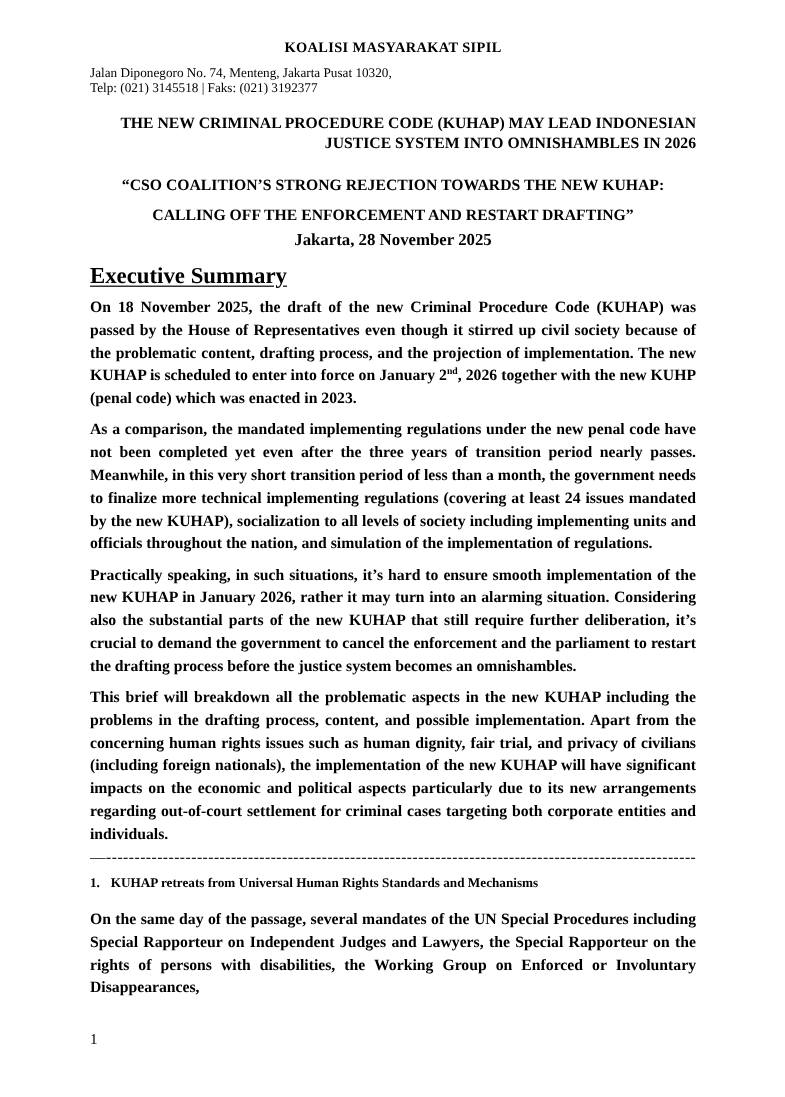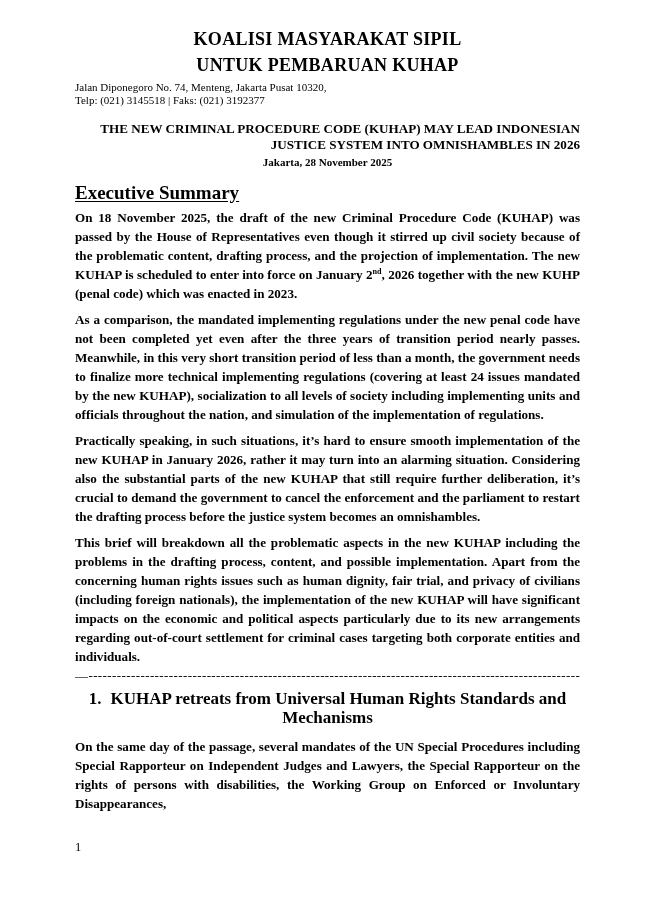--- a/index.html
+++ b/index.html
@@ -12,21 +12,21 @@
     width: 654px;
     height: 914px;
     background: #ffffff;
     padding: 26px 74px 0 75px;
     overflow: hidden;
     position: relative;
   }
   .org-name {
     text-align: center;
     font-weight: bold;
-    font-size: 18px;
+    font-size: 12px;
     line-height: 26px;
     letter-spacing: 0.3px;
   }
   .addr {
     font-size: 11px;
     line-height: 13px;
   }
   .addr-block { margin-top: 3px; }
   .doc-title {
     margin-top: 14px;
@@ -38,21 +38,21 @@
   .doc-subtitle {
     margin-top: 14px;
     text-align: center;
     font-weight: bold;
     font-size: 13.1px;
   }
   .doc-subtitle > div { line-height: 25px; }
   .dateline {
     text-align: center;
     font-weight: bold;
-    font-size: 11px;
+    font-size: 14px;
     line-height: 17px;
     margin-top: 1px;
   }
   .exec-heading {
     margin-top: 13px;
     font-weight: bold;
     font-size: 19px;
     line-height: 17px;
     text-decoration: underline;
     text-underline-offset: 2px;
@@ -72,50 +72,52 @@
   .divider {
     margin-top: 1px;
     font-size: 13px;
     line-height: 18px;
     white-space: nowrap;
     overflow: hidden;
     letter-spacing: 0.4px;
   }
   .section-heading {
     margin-top: 4px;
-    text-align: center;
     font-weight: bold;
-    font-size: 17px;
+    font-size: 11px;
     line-height: 19px;
   }
   .section-heading .sh-text { margin-left: 9px; }
   p.section-para { margin-top: 10px; }
   .page-number {
     margin-top: 27px;
     font-size: 12.5px;
     line-height: 15px;
     text-align: left;
   }
 </style>
 </head>
 <body>
 
 <div class="page">
 
   <header>
     <div class="org-name">KOALISI MASYARAKAT SIPIL</div>
-    <div class="org-name">UNTUK PEMBARUAN KUHAP</div>
     <div class="addr-block">
       <div class="addr">Jalan Diponegoro No. 74, Menteng, Jakarta Pusat 10320,</div>
       <div class="addr">Telp: (021) 3145518 | Faks: (021) 3192377</div>
     </div>
   </header>
 
   <div class="doc-title">THE NEW CRIMINAL PROCEDURE CODE (KUHAP) MAY LEAD INDONESIAN JUSTICE SYSTEM INTO OMNISHAMBLES IN 2026</div>
 
+  <div class="doc-subtitle">
+    <div>“CSO COALITION’S STRONG REJECTION TOWARDS THE NEW KUHAP:</div>
+    <div>CALLING OFF THE ENFORCEMENT AND RESTART DRAFTING”</div>
+  </div>
 
   <div class="dateline">Jakarta, 28 November 2025</div>
 
   <div class="exec-heading">Executive Summary</div>
 
   <p class="body-para"><span>On 18 November 2025, the draft of the new Criminal Procedure Code (KUHAP) was passed by the House of Representatives even though it stirred up civil society because of the problematic content, drafting process, and the projection of implementation. The new KUHAP is scheduled to enter into force on January 2</span><sup>nd</sup><span>, 2026 together with the new KUHP (penal code) which was enacted in 2023.</span></p>
 
   <p class="body-para">As a comparison, the mandated implementing regulations under the new penal code have not been completed yet even after the three years of transition period nearly passes. Meanwhile, in this very short transition period of less than a month, the government needs to finalize more technical implementing regulations (covering at least 24 issues mandated by the new KUHAP), socialization to all levels of society including implementing units and officials throughout the nation, and simulation of the implementation of regulations.</p>
 
   <p class="body-para">Practically speaking, in such situations, it’s hard to ensure smooth implementation of the new KUHAP in January 2026, rather it may turn into an alarming situation. Considering also the substantial parts of the new KUHAP that still require further deliberation, it’s crucial to demand the government to cancel the enforcement and the parliament to restart the drafting process before the justice system becomes an omnishambles.</p>

